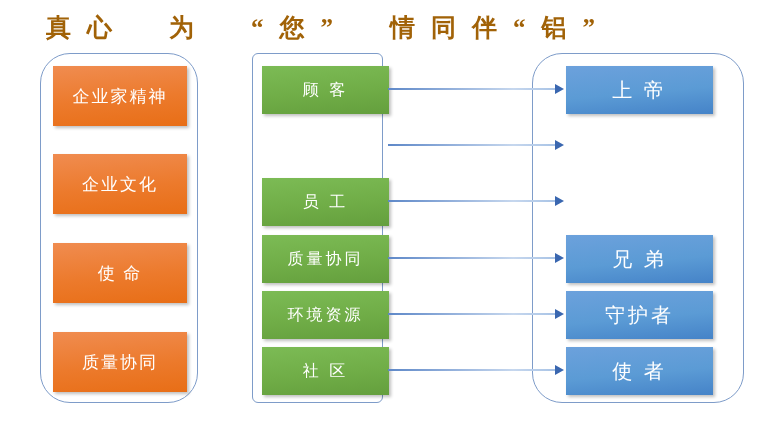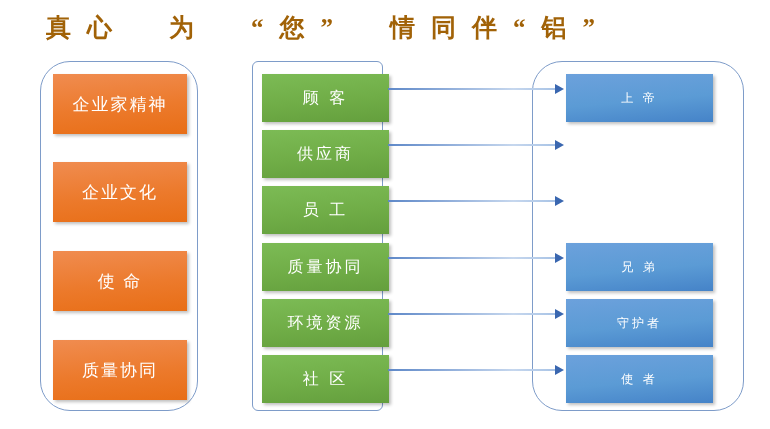--- a/index.html
+++ b/index.html
@@ -7,42 +7,42 @@
     position:relative;width:770px;height:429px;background:#ffffff;overflow:hidden;
     font-family:"Liberation Sans",sans-serif;
   }
   .title{
     position:absolute;left:46px;top:11px;
     font-family:"Liberation Serif",serif;
     font-size:25px;font-weight:bold;color:#a16207;
     letter-spacing:16px;white-space:nowrap;
   }
   .container{
-    position:absolute;top:61px;height:350px;
+    position:absolute;top:53px;height:350px;
     border:1.5px solid #7E9CC9;border-radius:30px;
     box-sizing:border-box;background:#fff;
   }
   .container.left{left:40px;width:158px;}
   .container.middle{left:252px;width:131px;border-radius:6px;}
   .container.right{left:532px;width:212px;}
   .box{
     position:absolute;display:flex;align-items:center;justify-content:center;
     color:#fff;box-shadow:2px 2px 3px rgba(0,0,0,0.25);
     white-space:nowrap;
   }
   .box.orange{
     left:12px;width:134px;height:60px;font-size:17px;letter-spacing:2px;
     background:linear-gradient(175deg,#F08C50 0%,#EC7A2C 55%,#E86E16 100%);
   }
   .box.green{
     left:9px;width:127px;height:48px;font-size:16px;letter-spacing:3px;
     background:linear-gradient(175deg,#7CBB55 0%,#70AD47 55%,#649F3D 100%);
   }
   .box.blue{
-    left:33px;width:147px;height:48px;font-size:12px;letter-spacing:3px;
+    left:33px;width:147px;height:48px;font-size:20px;letter-spacing:3px;
     background:linear-gradient(175deg,#6CA1DC 0%,#5B9BD5 55%,#4583C8 100%);
   }
   .arrow{
     position:absolute;left:388px;width:167px;height:2px;
     background:linear-gradient(90deg,#5E88C8 0%,#C6D7EE 75%,#A9C4E6 100%);
   }
   .arrow::after{
     content:"";position:absolute;left:167px;top:-4px;width:0;height:0;
     border-left:9px solid #3A67B0;
     border-top:5px solid transparent;border-bottom:5px solid transparent;
@@ -57,21 +57,20 @@
 
   <div class="container left">
     <div class="box orange" style="top:12px">企业家精神</div>
     <div class="box orange" style="top:100px">企业文化</div>
     <div class="box orange" style="top:189px">使 命</div>
     <div class="box orange" style="top:278px">质量协同</div>
   </div>
 
   <div class="container middle">
     <div class="box green" style="top:12px">顾 客</div>
-    <div class="box green" style="top:68px">供应商</div>
     <div class="box green" style="top:124px">员 工</div>
     <div class="box green" style="top:181px">质量协同</div>
     <div class="box green" style="top:237px">环境资源</div>
     <div class="box green" style="top:293px">社 区</div>
   </div>
 
   <div class="container right">
     <div class="box blue" style="top:12px">上 帝</div>
     <div class="box blue" style="top:181px">兄 弟</div>
     <div class="box blue" style="top:237px">守护者</div>

